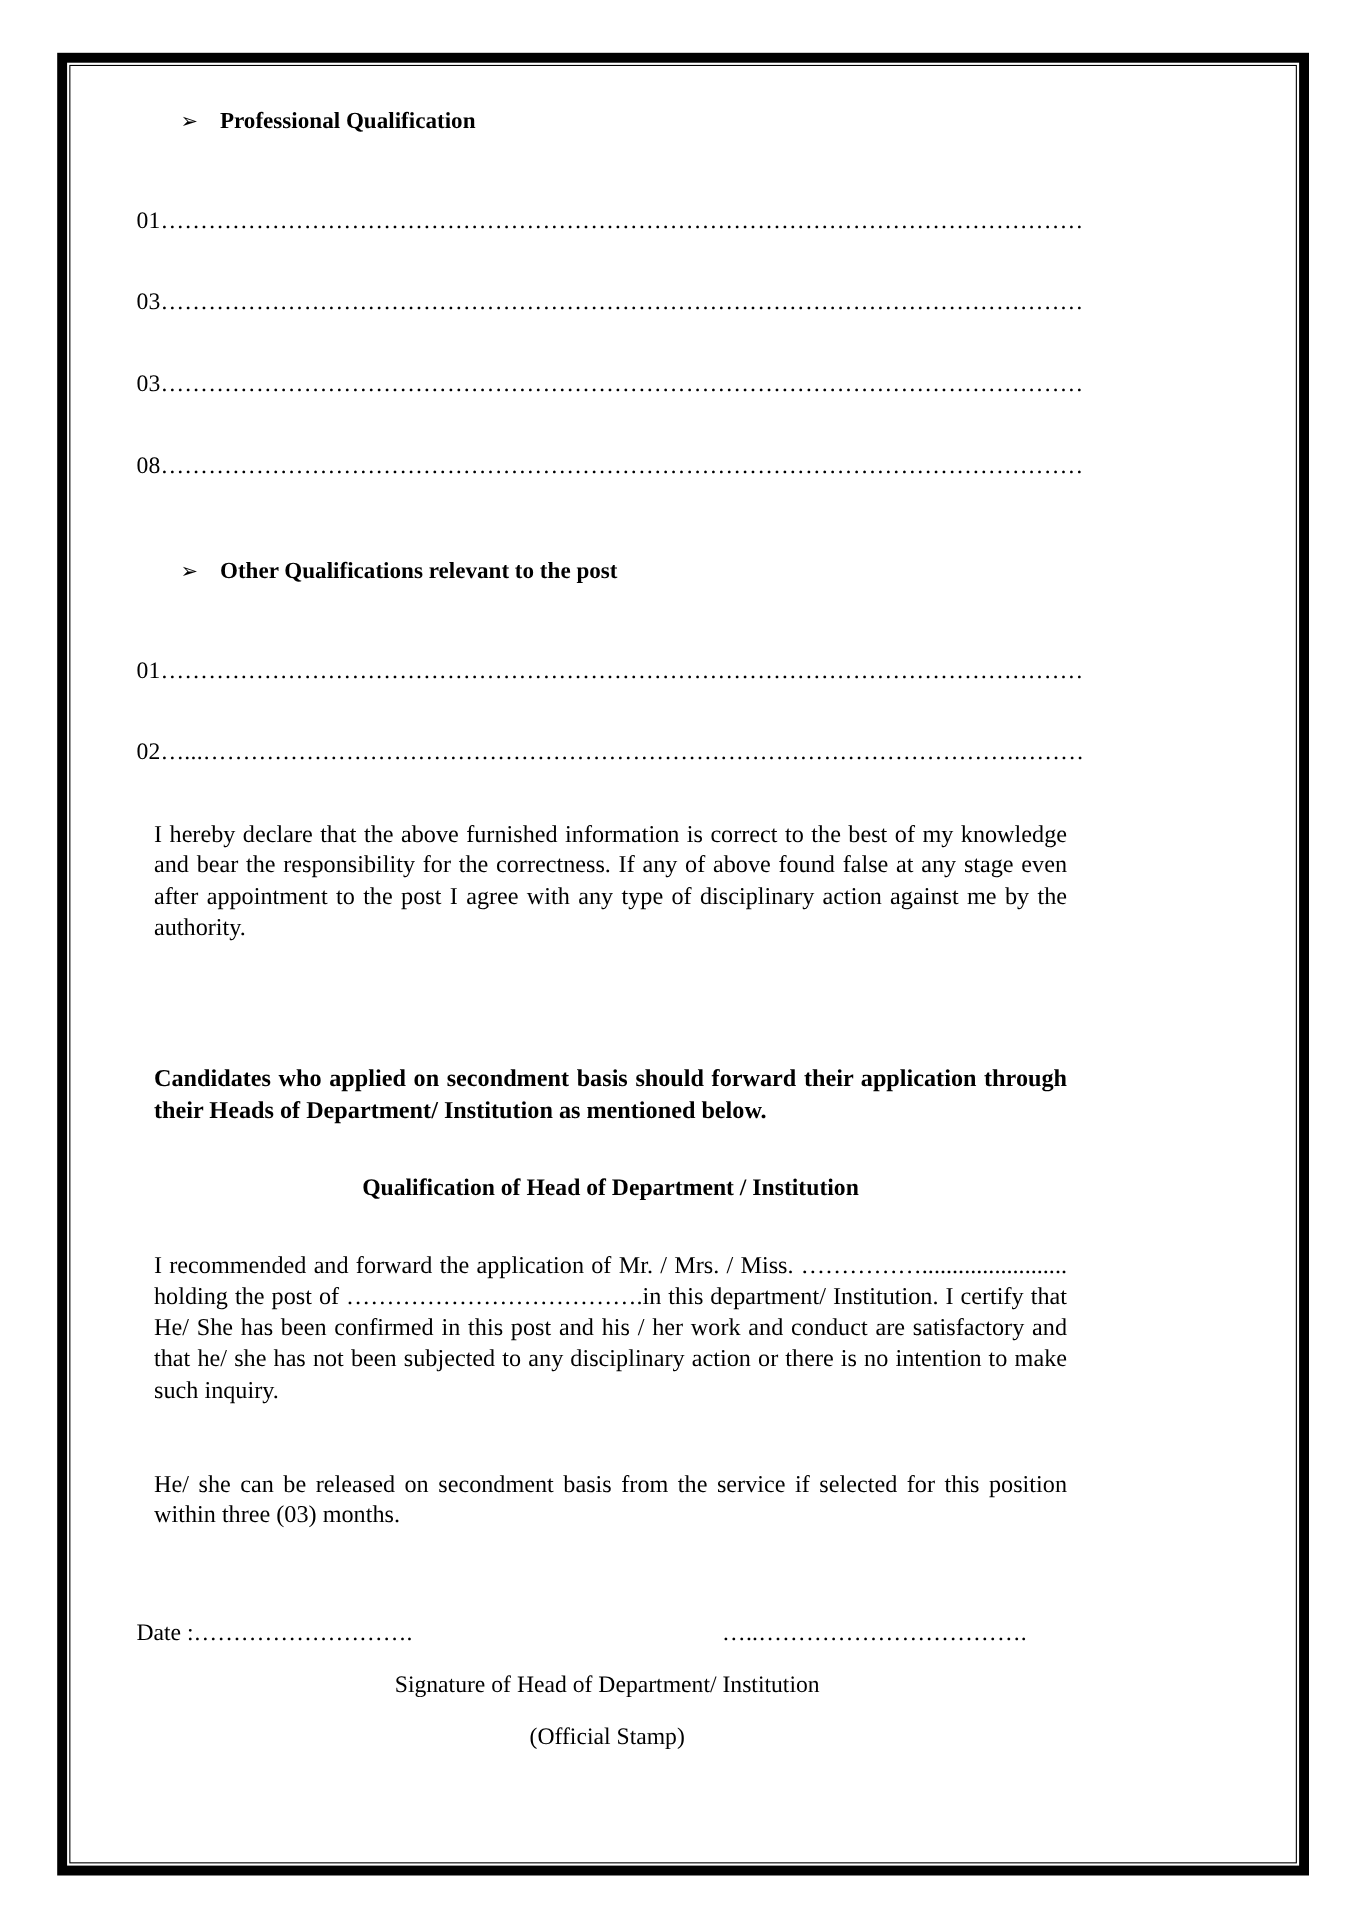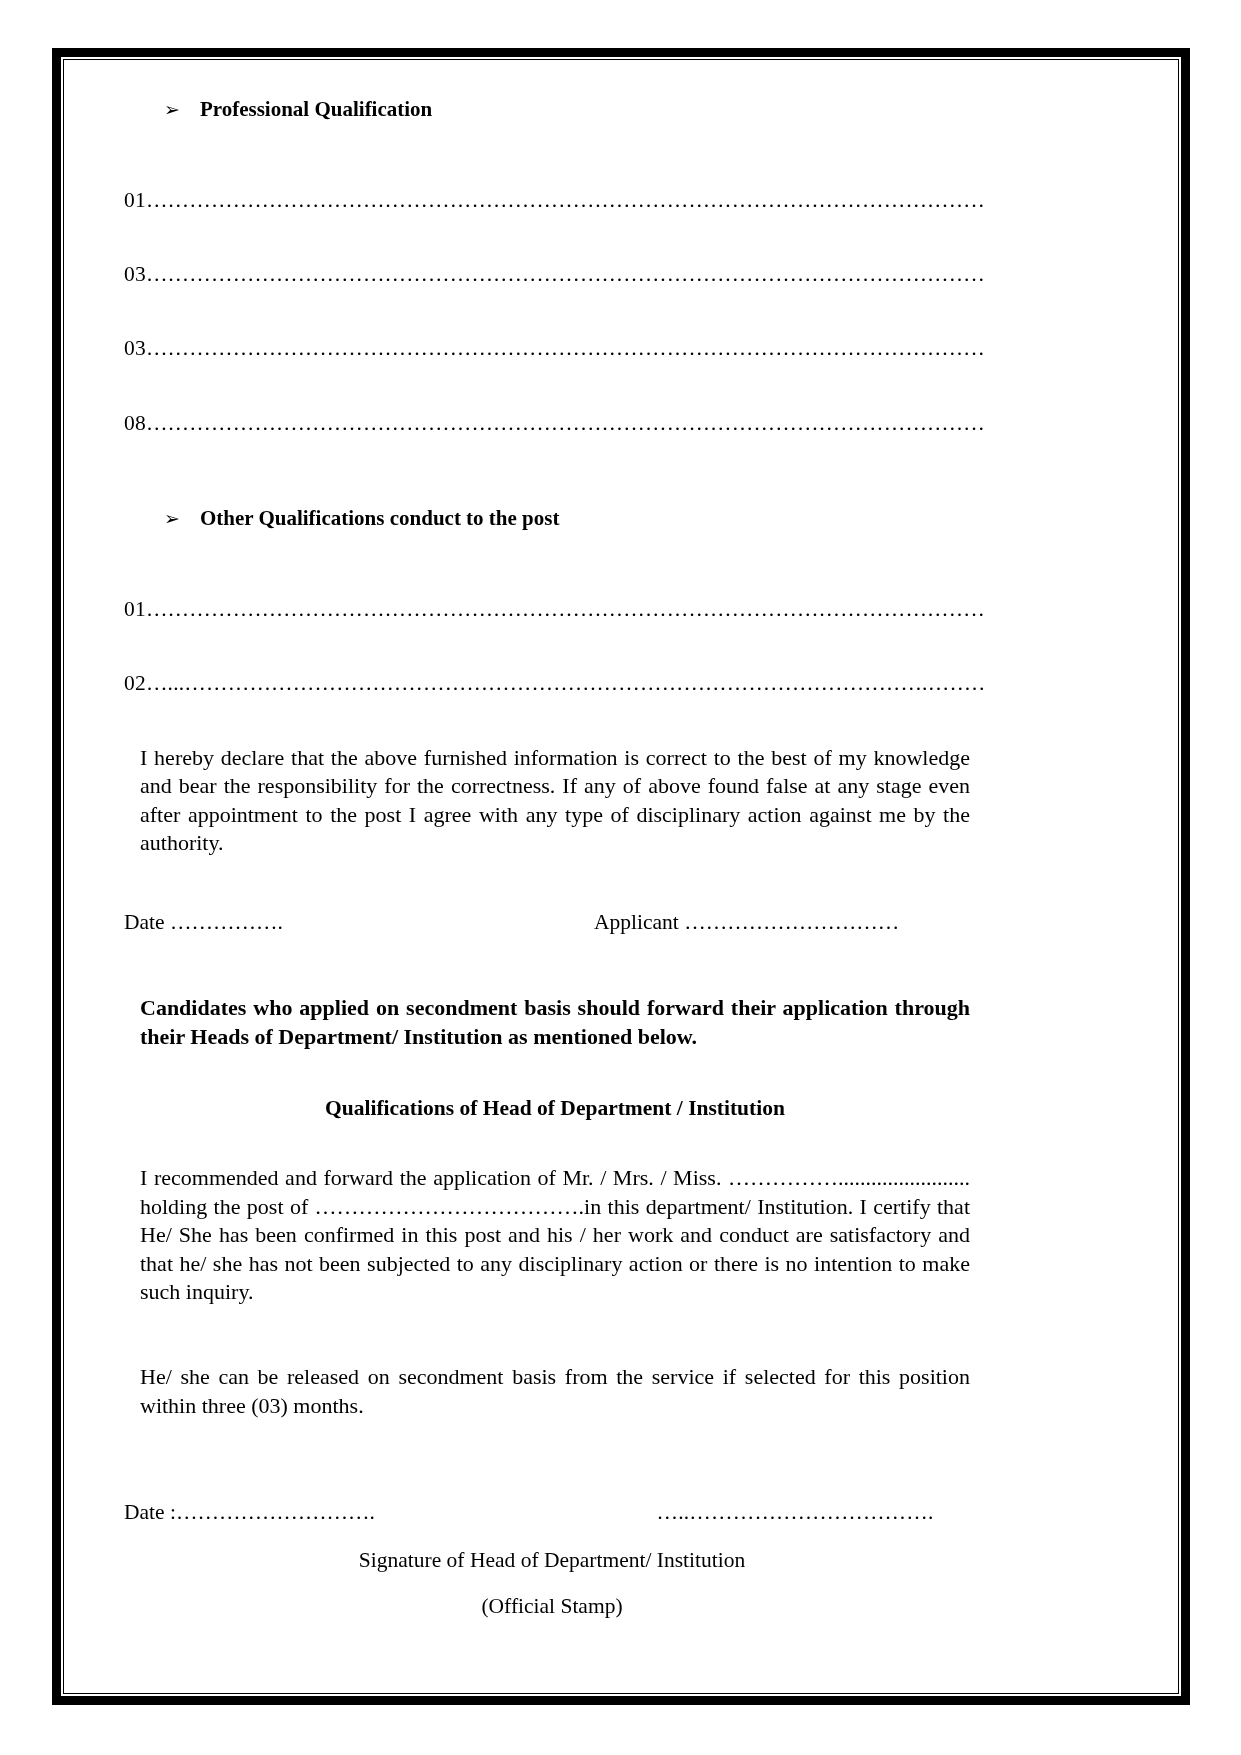--- a/index.html
+++ b/index.html
@@ -148,47 +148,43 @@
     <div class="dot-line">03………………………………………………………………………………………………………</div>
     <div class="dot-line">03………………………………………………………………………………………………………</div>
     <div class="dot-line">08………………………………………………………………………………………………………</div>
   </div>
 
   <div style="height:68px"></div>
 
   <div>
     <div class="bullet-heading">
       <span class="bullet-glyph">➢</span>
-      <span>Other Qualifications conduct to the post</span>
+      <span>Other Qualifications relevant to the post</span>
     </div>
 
     <div class="spacer-xl"></div>
 
     <div class="dot-line">01………………………………………………………………………………………………………</div>
     <div class="dot-line">02…...………………………………………………………………………………………….…………..</div>
   </div>
 
   <div class="spacer-md"></div>
 
   <p class="para">I hereby declare that the above furnished information is correct to the best of my knowledge and bear the responsibility for the correctness. If any of above found false at any stage even after appointment to the post I agree with any type of disciplinary action against me by the authority.</p>
 
   <div style="height:34px"></div>
 
-  <div class="row">
-    <span class="col-left">Date …………….</span>
-    <span class="col-right">Applicant …………………………</span>
-  </div>
 
   <div style="height:42px"></div>
 
   <p class="para bold">Candidates who applied on secondment basis should forward their application through their Heads of Department/ Institution as mentioned below.</p>
 
   <div style="height:26px"></div>
 
-  <p class="center-heading">Qualifications of Head of Department / Institution</p>
+  <p class="center-heading">Qualification of Head of Department / Institution</p>
 
   <div style="height:26px"></div>
 
   <p class="para">I recommended and forward the application of Mr. / Mrs. / Miss. ……………........................ holding the post of ……………………………….in this department/ Institution. I certify that He/ She has been confirmed in this post and his / her work and conduct are satisfactory and that he/ she has not been subjected to any disciplinary action or there is no intention to make such inquiry.</p>
 
   <div style="height:24px"></div>
 
   <p class="para">He/ she can be released on secondment basis from the service if selected for this position within three (03) months.</p>
 
   <div style="height:62px"></div>

